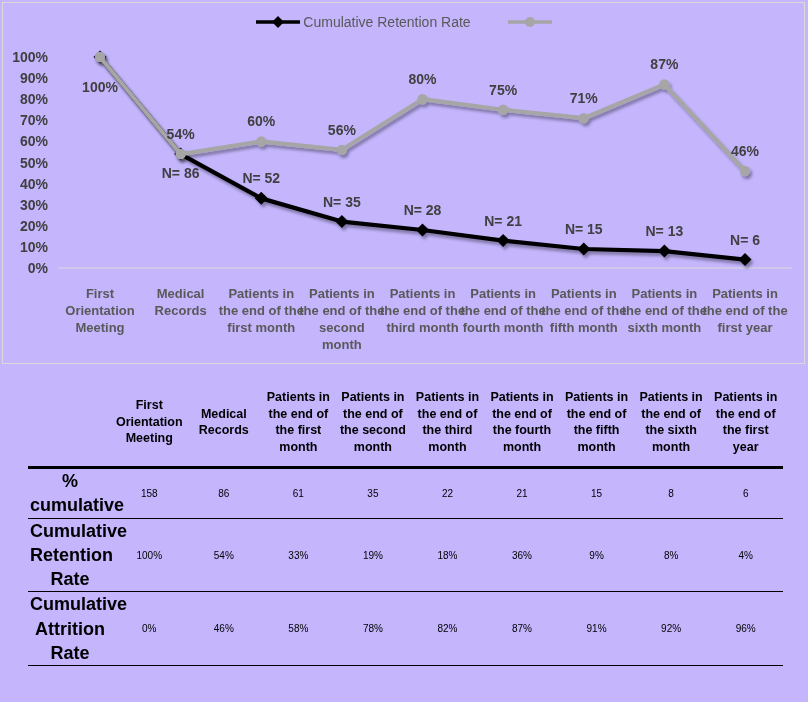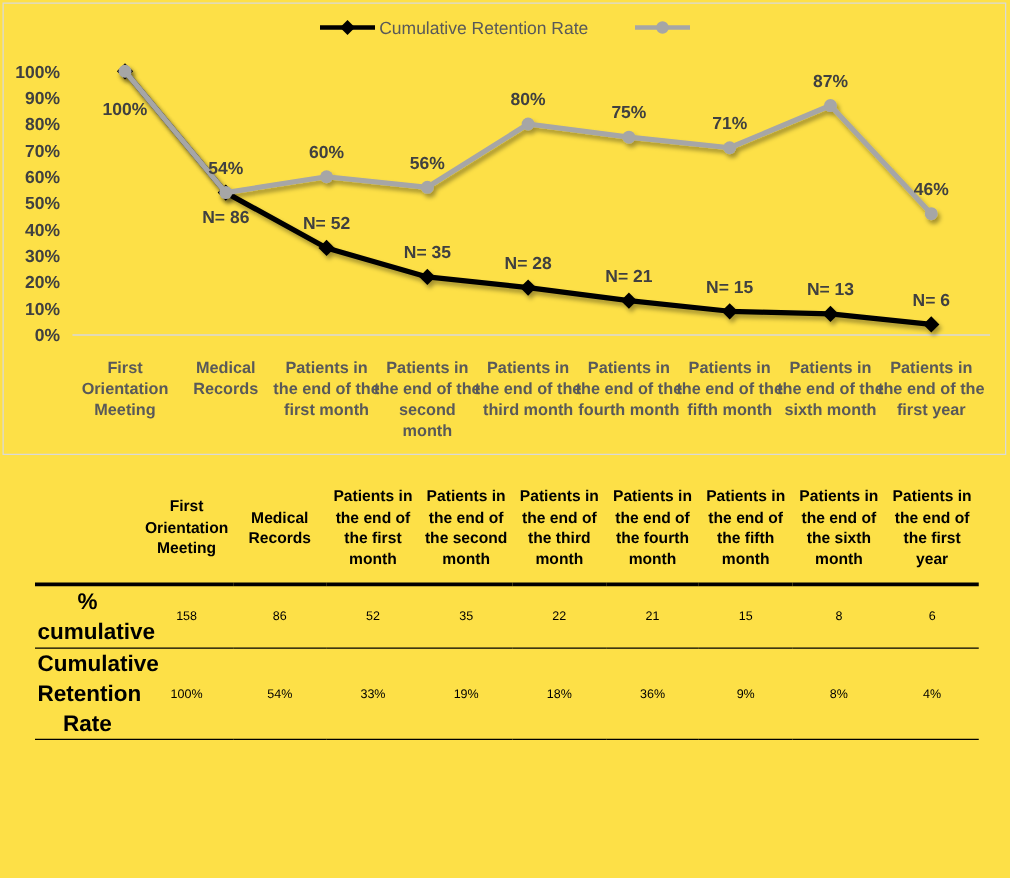--- a/index.html
+++ b/index.html
@@ -1,17 +1,17 @@
 <!DOCTYPE html>
 <html><head>
 <meta charset="utf-8">
 <style>
   html,body{margin:0;padding:0;background:#ffffff;}
   #screen{
-    position:relative;width:808px;height:702px;background:#fde047;
+    position:relative;width:808px;height:702px;background:#c4b5fd;
     font-family:"Liberation Sans",sans-serif;overflow:hidden;
   }
   
   #chart-panel{position:absolute;left:0;top:0;width:808px;height:366px;}
   #chart-border{position:absolute;left:2px;top:2px;width:801px;height:360px;border:1px solid #d9d9d9;}
   #legend{
     position:absolute;left:0;top:12px;width:808px;height:20px;
     display:flex;justify-content:center;align-items:center;gap:36px;
   }
   .legend-item{display:flex;align-items:center;gap:2px;}
@@ -159,36 +159,48 @@
           <th>Patients in the end of the fifth month</th>
           <th>Patients in the end of the sixth month</th>
           <th>Patients in the end of the first year</th>
         </tr>
       </thead>
     <tbody>
         <tr class="row-0">
           <th>% cumulative</th>
           <td>158</td>
           <td>86</td>
-          <td>52</td>
+          <td>61</td>
           <td>35</td>
           <td>22</td>
           <td>21</td>
           <td>15</td>
           <td>8</td>
           <td>6</td>
         </tr>
         <tr class="row-1">
           <th>Cumulative Retention Rate</th>
           <td>100%</td>
           <td>54%</td>
           <td>33%</td>
           <td>19%</td>
           <td>18%</td>
           <td>36%</td>
           <td>9%</td>
           <td>8%</td>
           <td>4%</td>
         </tr>
+        <tr class="row-2">
+          <th>Cumulative Attrition Rate</th>
+          <td>0%</td>
+          <td>46%</td>
+          <td>58%</td>
+          <td>78%</td>
+          <td>82%</td>
+          <td>87%</td>
+          <td>91%</td>
+          <td>92%</td>
+          <td>96%</td>
+        </tr>
       </tbody>
   </table>
 
 </div>
 
 </body></html>

